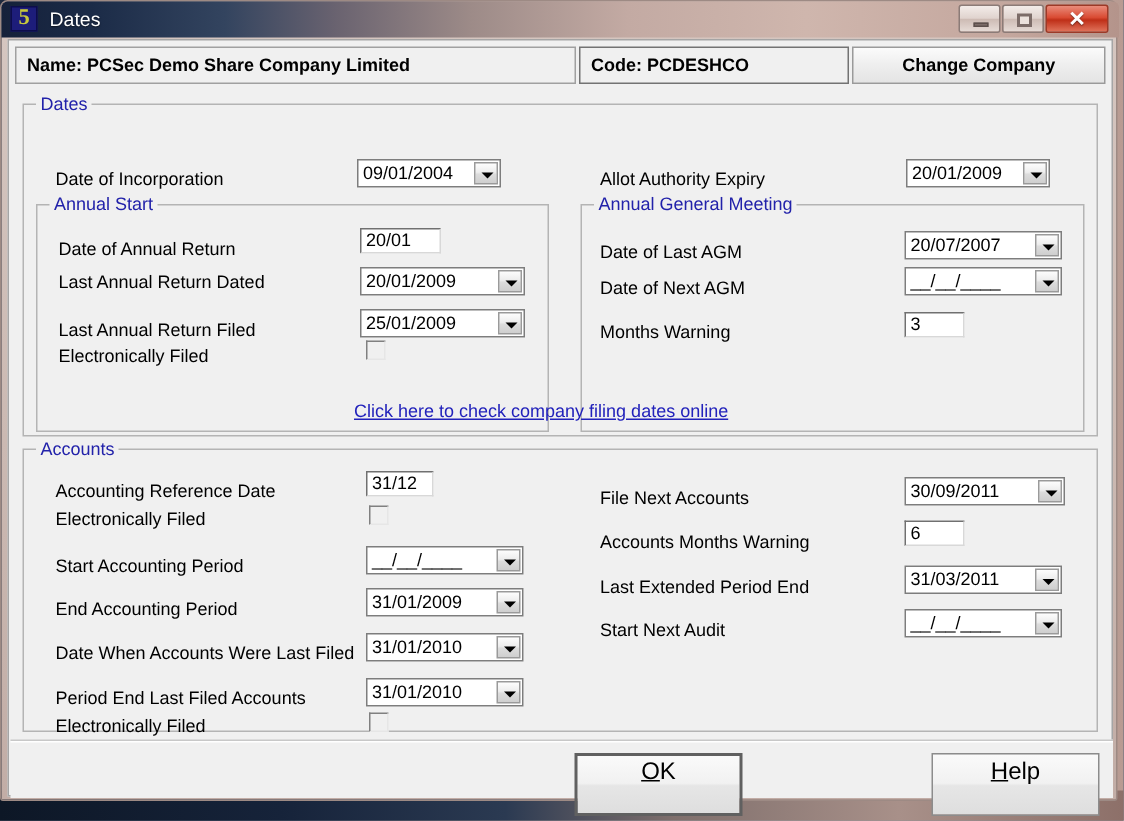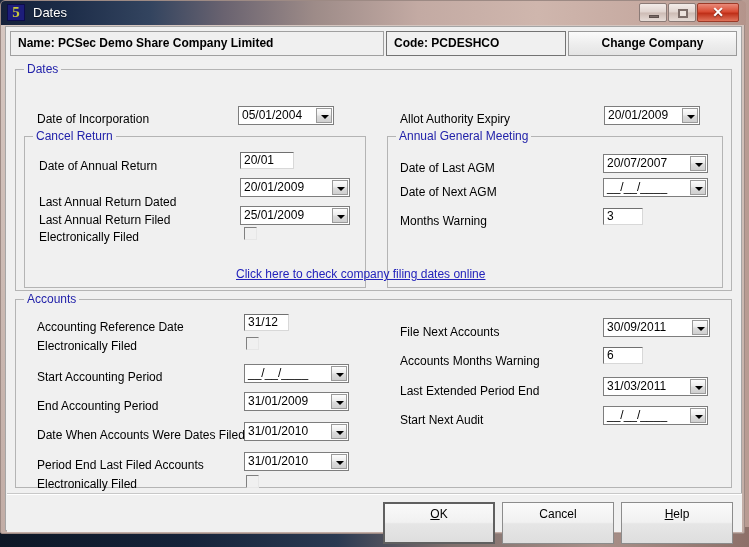--- a/index.html
+++ b/index.html
@@ -187,21 +187,21 @@
     background:#f0f0f0;
     border-top:1px solid #c8c8c8;
   }
   #footer-sep{
     position:absolute; left:0; top:0; width:735px; height:1px; background:#ffffff;
   }
   .btn {
     position:absolute; top:8px; height:42px; box-sizing:border-box;
     background:linear-gradient(to bottom,#fafafa 0%,#f1f1f1 48%,#e6e6e6 52%,#dedede 100%);
     border:1px solid #8c8c8c;
-    font-size:12px; color:#000; text-align:center; line-height:23px;
+    font-size:16px; color:#000; text-align:center; line-height:23px;
     font-family:"Liberation Sans", sans-serif;
   }
   .btn.default { border:2px solid #606060; line-height:21px; }
   .btn u { text-decoration:underline; }
 
   #btn-ok     { left:376px; width:112px; }
   #btn-cancel { left:495px; width:112px; }
   #btn-help   { left:614px; width:112px; }
 </style>
 </head>
@@ -242,38 +242,38 @@
         <div class="hdr-txt">Change Company</div>
       </div>
     </div>
 
     <div class="gb" style="left:9px; top:42px; width:717px; height:222px;">
       <div class="gb-title">Dates</div>
     </div>
 
     <div class="lbl" style="left:31px; top:85px;">Date of Incorporation</div>
     <div class="combo" style="left:232px; top:79px; width:96px;">
-      <div class="val">05/01/2004</div>
+      <div class="val">09/01/2004</div>
       <div class="arrow"></div>
     </div>
 
     <div class="lbl" style="left:394px; top:85px;">Allot Authority Expiry</div>
     <div class="combo" style="left:598px; top:79px; width:96px;">
       <div class="val">20/01/2009</div>
       <div class="arrow"></div>
     </div>
 
     <div class="gb" style="left:18px; top:109px; width:342px; height:152px;">
-      <div class="gb-title">Cancel Return</div>
+      <div class="gb-title">Annual Start</div>
     </div>
 
     <div class="lbl" style="left:33px; top:132px;">Date of Annual Return</div>
     <div class="fld" style="left:234px; top:125px; width:54px;">20/01</div>
 
-    <div class="lbl" style="left:33px; top:168px;">Last Annual Return Dated</div>
+    <div class="lbl" style="left:33px; top:154px;">Last Annual Return Dated</div>
     <div class="combo" style="left:234px; top:151px; width:110px;">
       <div class="val">20/01/2009</div>
       <div class="arrow"></div>
     </div>
 
     <div class="lbl" style="left:33px; top:186px;">Last Annual Return Filed</div>
     <div class="combo" style="left:234px; top:179px; width:110px;">
       <div class="val">25/01/2009</div>
       <div class="arrow"></div>
     </div>
@@ -317,21 +317,21 @@
       <div class="val">__/__/____</div>
       <div class="arrow"></div>
     </div>
 
     <div class="lbl" style="left:31px; top:372px;">End Accounting Period</div>
     <div class="combo" style="left:238px; top:365px; width:105px;">
       <div class="val">31/01/2009</div>
       <div class="arrow"></div>
     </div>
 
-    <div class="lbl" style="left:31px; top:401px;">Date When Accounts Were Dates Filed</div>
+    <div class="lbl" style="left:31px; top:401px;">Date When Accounts Were Last Filed</div>
     <div class="combo" style="left:238px; top:395px; width:105px;">
       <div class="val">31/01/2010</div>
       <div class="arrow"></div>
     </div>
 
     <div class="lbl" style="left:31px; top:431px;">Period End Last Filed Accounts</div>
     <div class="combo" style="left:238px; top:425px; width:105px;">
       <div class="val">31/01/2010</div>
       <div class="arrow"></div>
     </div>
@@ -359,22 +359,19 @@
       <div class="val">__/__/____</div>
       <div class="arrow"></div>
     </div>
 
     <div id="footer">
       <div id="footer-sep"></div>
 
       <div class="btn default" id="btn-ok">
         <span><u>O</u>K</span>
       </div>
-      <div class="btn" id="btn-cancel">
-        <span>Cancel</span>
-      </div>
       <div class="btn" id="btn-help">
         <span><u>H</u>elp</span>
       </div>
     </div>
 
   </div>
 </div>
 
 </body></html>

